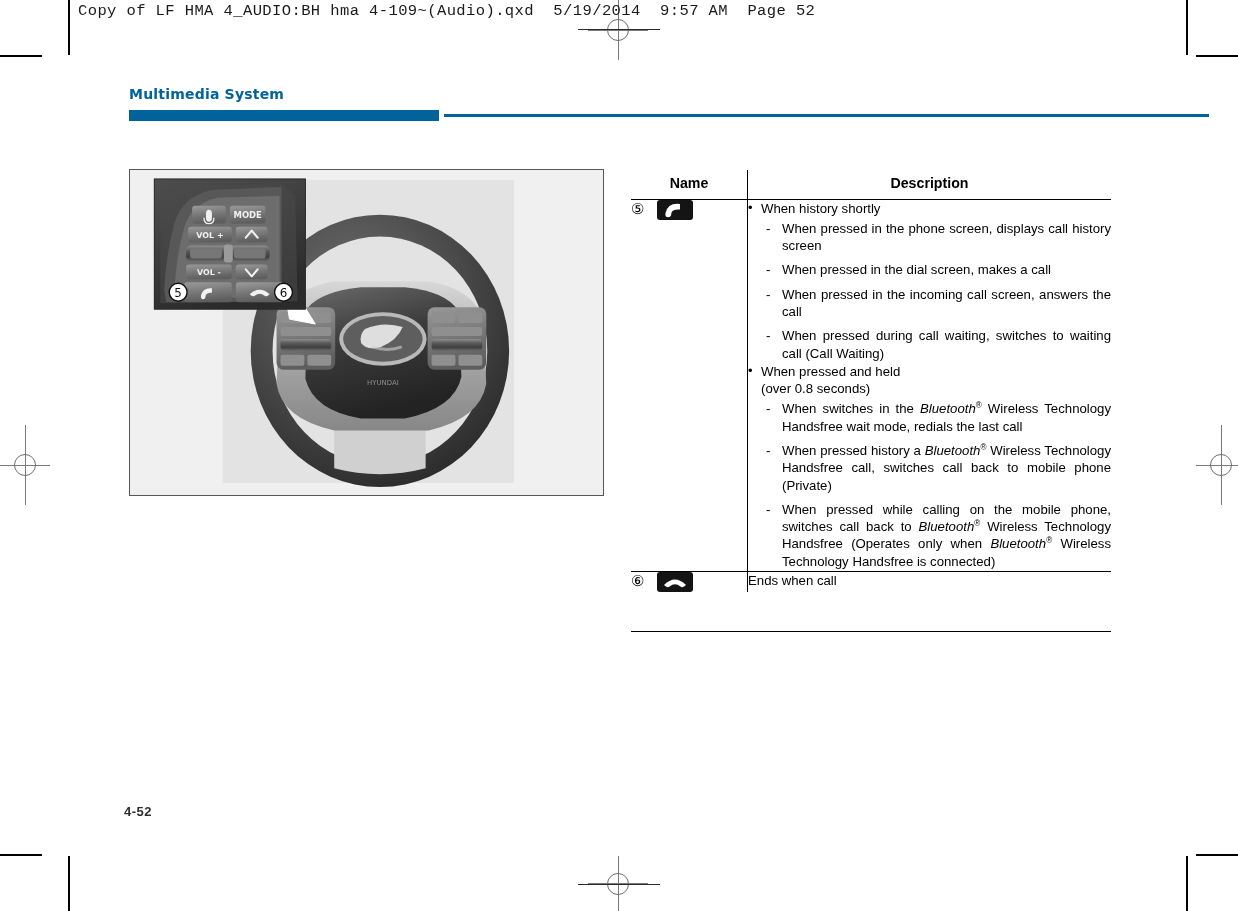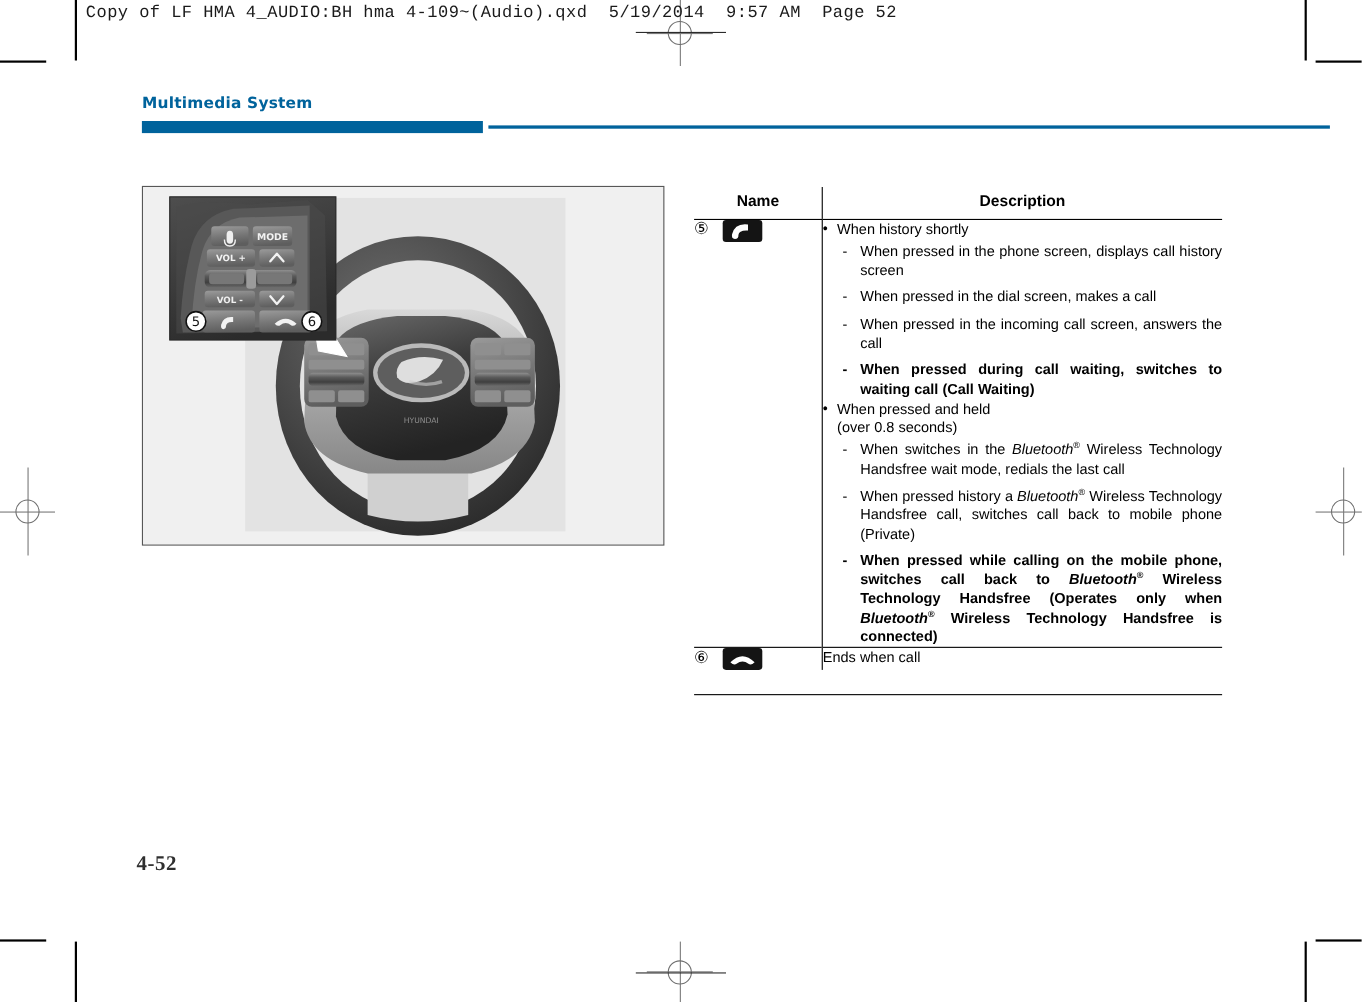--- a/index.html
+++ b/index.html
@@ -162,36 +162,36 @@
     position: relative;
     padding-left: 21px;
     margin-bottom: 7px;
     text-align: justify;
   }
   ul.lvl2 > li::before {
     content: "-";
     position: absolute;
     left: 5px; top: 0;
   }
-  ul.lvl2 > li:last-child { margin-bottom: 0; font-weight: bold; }
+  ul.lvl2 > li:last-child { margin-bottom: 0; }
   .nojust { text-align: left; }
   .bt { font-style: italic; }
   .bt sup { font-size: 0.62em; font-style: normal; vertical-align: super; }
 
   .plain-desc { padding-top: 2px; }
 
   
   .folio {
     position: absolute;
     left: 124px;
-    top: 775px;
-    font-size: 19px;
+    top: 804px;
+    font-size: 13px;
     font-weight: bold;
     color: #2f2f2f;
-    font-family: Liberation Serif, serif;
+    font-family: Liberation Sans, sans-serif;
     letter-spacing: 0.5px;
   }
 </style>
 </head>
 <body>
 
 <div class="crop-line" style="left:68px;  top:0px;   width:2px;  height:55px;"></div>
 <div class="crop-line" style="left:0px;   top:55px;  width:42px; height:2px;"></div>
 <div class="crop-line" style="left:1186px;top:0px;   width:2px;  height:55px;"></div>
 <div class="crop-line" style="left:1196px;top:55px;  width:42px; height:2px;"></div>

